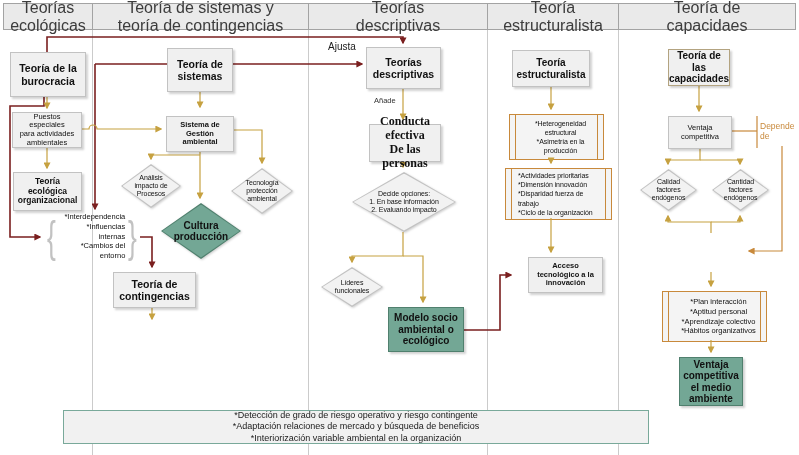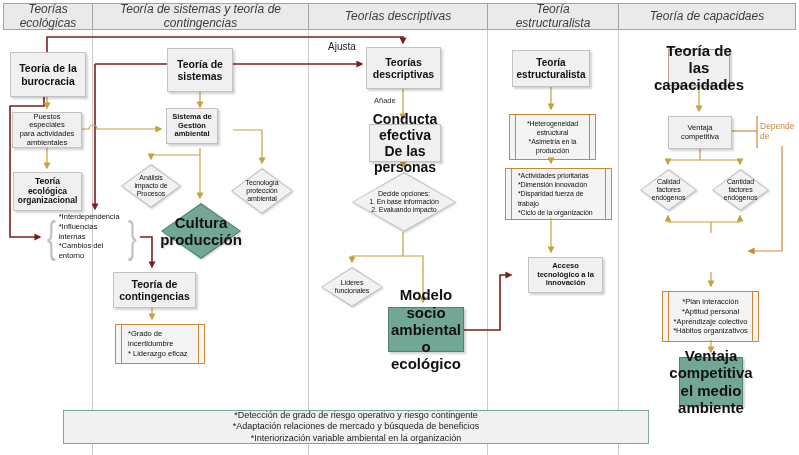--- a/index.html
+++ b/index.html
@@ -9,38 +9,38 @@
   .edge-maroon{stroke:var(--maroon);stroke-width:1.6;fill:none;}
   .edge-gold{stroke:var(--gold);stroke-width:1.2;fill:none;}
   .edge-orange{stroke:var(--orange);stroke-width:1.2;fill:none;}
   #aM path{fill:var(--maroon);} #aG path{fill:var(--gold);} #aO path{fill:var(--orange);}
 
   
   .hdr{position:absolute;left:3px;top:3px;width:793px;height:27px;display:flex;
        background:var(--header_bg);border:1px solid #a3a3a3;box-sizing:border-box;z-index:2;}
   .hcell{display:flex;align-items:center;justify-content:center;text-align:center;
          border-right:1px solid #a3a3a3;box-sizing:border-box;color:#3c3c3c;
-         font-size:12px;line-height:1.1;padding:0 21px;font-style:italic;}
+         font-size:16px;line-height:1.1;padding:0 21px;}
   .hcell:last-child{border-right:none;}
   .divider{position:absolute;top:30px;width:1px;height:425px;background:#cbcbcb;z-index:0;}
 
   
   .node{position:absolute;background:var(--node_fill);border:1px solid var(--node_border);
         box-shadow:1.5px 1.5px 2px rgba(0,0,0,.18);box-sizing:border-box;z-index:2;
         display:flex;align-items:center;justify-content:center;text-align:center;
         white-space:pre-line;line-height:1.15;padding:1px 2px;}
   .teal{background:var(--teal_fill);border:1px solid var(--teal_border);}
   .tanborder{border:1.5px solid #b3a380;}
-  .pproc{border:1.4px solid var(--orange);background:#f4f4f4;box-shadow:none;position:absolute;}
+  .pproc{border:1.4px solid var(--orange);background:#f4f4f4;box-shadow:none;position:absolute;padding-left:8px;}
   .pproc::before,.pproc::after{content:"";position:absolute;top:0;bottom:0;width:0;
         border-left:1.1px solid var(--orange);}
   .pproc::before{left:5px;} .pproc::after{right:5px;}
   .left{text-align:left;justify-content:flex-start;padding-left:12px;}
   .b{font-weight:700;} .t7{font-size:7px;letter-spacing:-.1px;} .t75{font-size:7.5px;}
-  .t8{font-size:14px;} .t85{font-size:8.5px;} .t95{font-size:15px;}
+  .t8{font-size:12px;font-family:Liberation Serif, serif;} .t85{font-size:8.5px;} .t95{font-size:10px;}
   .t10{font-size:10px;} .t105{font-size:10.5px;}
 
   
   .diamond{position:absolute;z-index:2;filter:drop-shadow(1px 1px 1px rgba(0,0,0,.2));}
   .diamond .shape{position:absolute;inset:0;background:var(--node_border);
         clip-path:polygon(50% 0,100% 50%,50% 100%,0 50%);}
   .diamond .fill{position:absolute;inset:1.5px;background:#f2f2f2;
         clip-path:polygon(50% 0,100% 50%,50% 100%,0 50%);}
   .diamond .dlabel{position:absolute;inset:0;display:flex;align-items:center;justify-content:center;
         text-align:center;white-space:pre-line;line-height:1.15;}
@@ -132,29 +132,29 @@
 para actividades
 ambientales</div>
   <div class="node b t105" style="left:10px;top:52px;width:76px;height:45px">Teoría de la
 burocracia</div>
   <div class="node b t85" style="left:13px;top:172px;width:69px;height:39px">Teoría
 ecológica
 organizacional</div>
 
   <div class="brace-box t75" style="left:44px;top:215px;width:96px;height:43px">
     <span class="brace">{</span>
-    <span style="flex:1;text-align:left">*Interdependencia
+    <span style="flex:1;text-align:right">*Interdependencia
 *Influencias internas
 *Cambios del entorno</span>
     <span class="brace">}</span>
   </div>
 
   <div class="node b t105" style="left:167px;top:48px;width:66px;height:44px">Teoría de
 sistemas</div>
-  <div class="node b t75" style="left:166px;top:108px;width:52px;height:36px">Sistema de
+  <div class="node b t75" style="left:166px;top:116px;width:68px;height:36px">Sistema de
 Gestión
 ambiental</div>
 
   <div class="diamond" style="left:121px;top:164px;width:60px;height:44px">
     <div class="shape"></div>
       <div class="fill"></div>
     <div class="dlabel t7">Análisis
 impacto de
 Procesos</div>
   </div>
@@ -167,23 +167,20 @@
   </div>
   <div class="diamond tealD" style="left:161px;top:203px;width:80px;height:56px">
     <div class="shape"></div>
       <div class="fill"></div>
     <div class="dlabel b t95">Cultura
 producción</div>
   </div>
 
   <div class="node b t105" style="left:113px;top:272px;width:83px;height:36px">Teoría de
 contingencias</div>
-  <div class="pproc left t75" style="left:115px;top:324px;width:76px;height:38px;display:flex;align-items:center;white-space:pre-line;line-height:1.3">*Grado de
-incertidumbre
-* Liderazgo eficaz</div>
 
   <div class="edge-label t10" style="left:328px;top:41px;color:#1a1a1a">Ajusta</div>
   <div class="node b t105" style="left:366px;top:47px;width:75px;height:42px">Teorías
 descriptivas</div>
   <div class="edge-label t75" style="left:374px;top:97px;color:#333">Añade</div>
   <div class="node b t8" style="left:369px;top:124px;width:72px;height:38px">Conducta
 efectiva
 De las personas</div>
 
   <div class="diamond" style="left:352px;top:172px;width:104px;height:60px">

